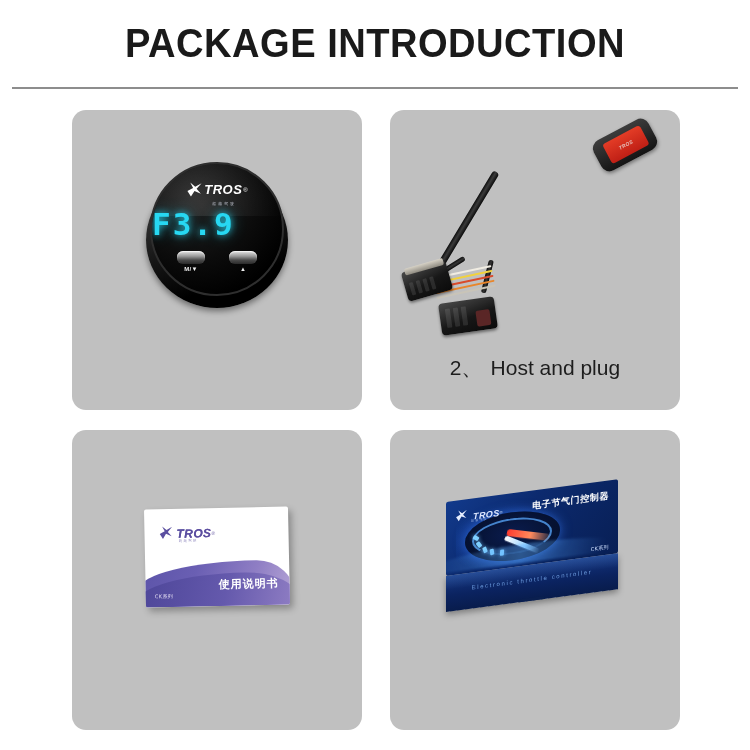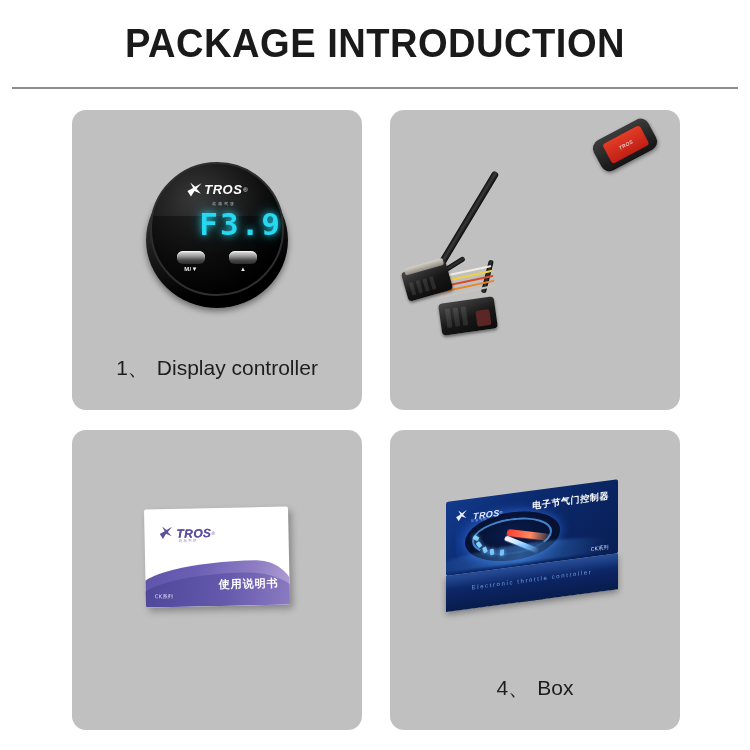--- a/index.html
+++ b/index.html
@@ -148,21 +148,21 @@
     letter-spacing: 2px;
     margin-top: 1px;
     text-align: center;
     padding-left: 14px;
   }
   .seg-display {
     position: absolute;
     top: 42px;
     left: 0;
     right: 0;
-    text-align: right;
+    text-align: left;
     color: #27d8f2;
     font-family: "DejaVu Sans Mono", monospace;
     font-size: 31px;
     font-weight: bold;
     letter-spacing: 2px;
     text-shadow: 0 0 7px rgba(39,216,242,0.85), 0 0 16px rgba(39,216,242,0.45);
   }
   .btn-row {
     position: absolute;
     bottom: 22px;
@@ -607,23 +607,20 @@
               <div class="btn-label">M/▼</div>
             </div>
             <div class="btn-cell">
               <div class="ctrl-btn"></div>
               <div class="btn-label">▲</div>
             </div>
           </div>
         </div>
       </div>
     </div>
-    <div class="panel-caption">
-      <span class="cap-num">1、</span><span class="cap-txt">Display controller</span>
-    </div>
   </div>
 
   <div class="panel">
     <div class="panel-media">
       <div class="host-scene">
         <div class="host-body">
           <div class="host-label">
             <span class="host-label-mark">TROS</span>
           </div>
         </div>
@@ -648,20 +645,23 @@
           <div class="ridge" style="left:26px; top:12px; width:4px;  height:13px;"></div>
         </div>
 
         <div class="connector conn-b">
           <div class="ridge" style="left:6px;  top:6px; width:5px; height:19px;"></div>
           <div class="ridge" style="left:14px; top:6px; width:5px; height:19px;"></div>
           <div class="ridge" style="left:22px; top:6px; width:5px; height:19px;"></div>
           <div class="slot"></div>
         </div>
       </div>
+    </div>
+    <div class="panel-caption">
+      <span class="cap-num">2、</span><span class="cap-txt">Host and plug</span>
     </div>
   </div>
 
   <div class="panel">
     <div class="panel-media">
       <div class="manual-wrap">
         <div class="manual-logo">
           <span class="brand-star">
             <svg viewBox="0 0 24 24" width="15" height="15" aria-hidden="true">
               <path d="M2 14 L10 10 L6 2 L13 8 L22 3 L15 11 L21 18 L12 14 L7 22 Z" fill="#5b4fa0"></path>
@@ -715,18 +715,15 @@
         </div>
 
         <div class="box-front">
           <div class="box-front-sheen"></div>
           <div class="box-en">Electronic throttle controller</div>
           <div class="box-notch"></div>
         </div>
 
       </div>
     </div>
-    <div class="panel-caption">
-      <span class="cap-num">4、</span><span class="cap-txt">Box</span>
-    </div>
   </div>
 
 </div>
 
 </body></html>

